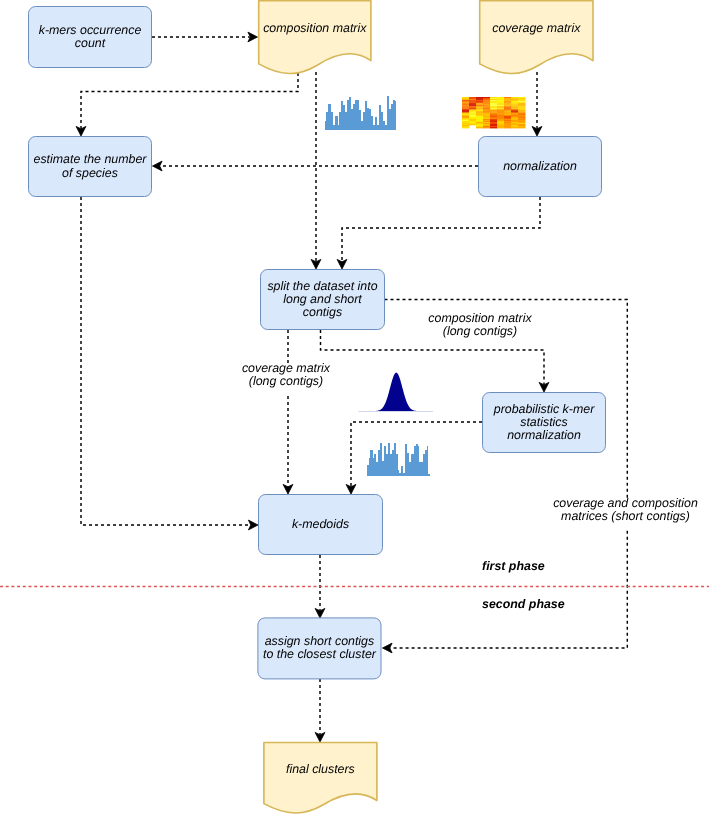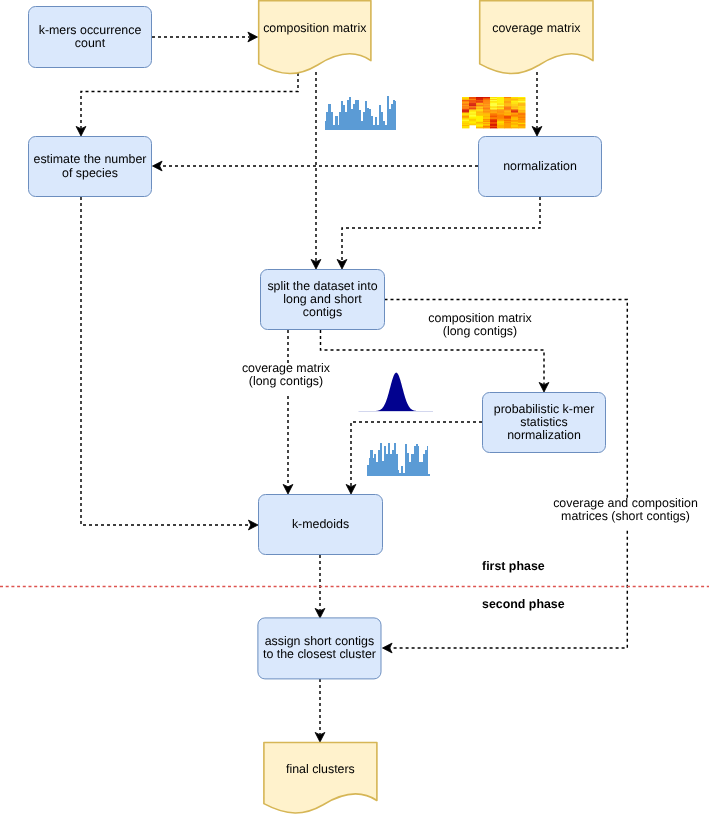--- a/index.html
+++ b/index.html
@@ -1,19 +1,19 @@
 <!DOCTYPE html>
 <html><head>
 <meta charset="utf-8">
 <title>Pipeline diagram</title>
 <style>
   html,body{margin:0;padding:0;background:#ffffff;}
   body{width:709px;height:815px;overflow:hidden;
        font-family:"Liberation Sans",sans-serif;}
-  #canvas{position:relative;width:626px;height:815px;}
+  #canvas{position:relative;width:626px;height:815px;font-style:italic;}
   svg#diagram{position:absolute;left:0;top:0;}
   text{font-family:"Liberation Sans",sans-serif;fill:#000000;
        -webkit-font-smoothing:antialiased;text-rendering:geometricPrecision;}
   
   #canvas{will-change:transform;transform:translateZ(0);}
   text.label{font-size:12.4px;text-anchor:middle;}
   text.edgelabel{font-size:12.4px;text-anchor:middle;}
   text.phaselabel{font-size:12.4px;font-weight:bold;text-anchor:start;}
 </style>
 </head>

